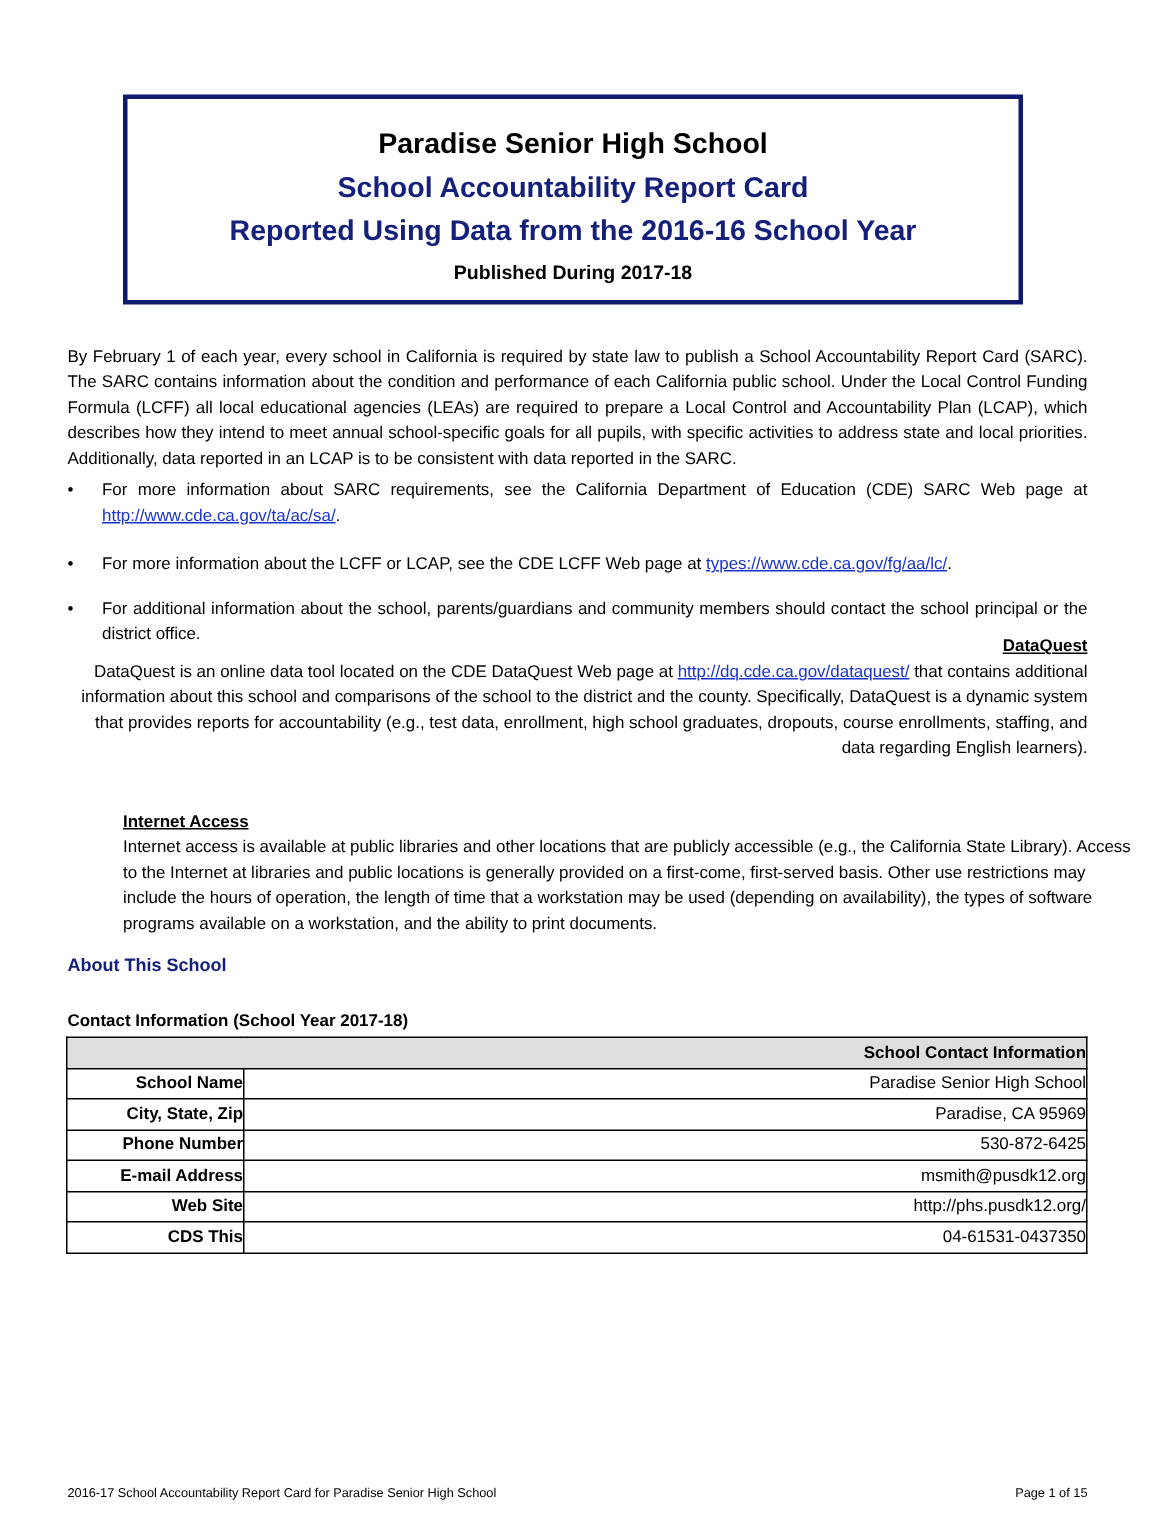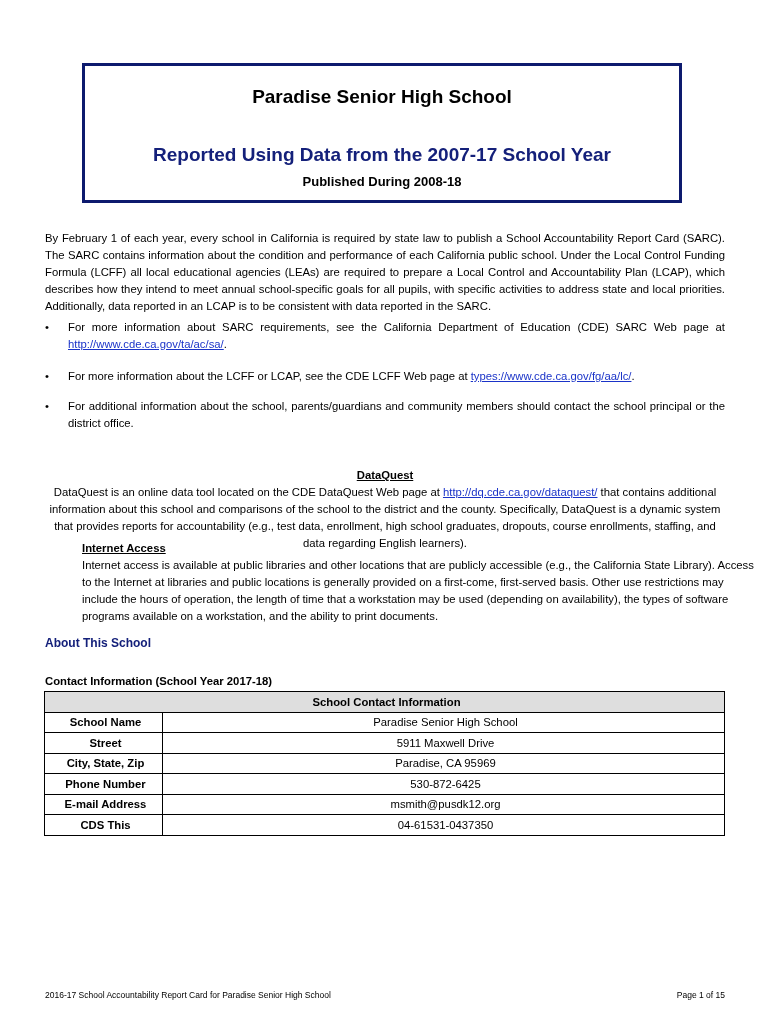--- a/index.html
+++ b/index.html
@@ -26,49 +26,50 @@
     position: absolute; left: 45px; width: 680px; font-size: 11.3px; line-height: 17px;
   }
   .bullet .dot { position: absolute; left: 0; top: 0; }
   .bullet .btext { position: absolute; left: 23px; width: 657px; text-align: justify; }
   .b1 { top: 319px; }
   .b2 { top: 368px; }
   .b3 { top: 398px; }
   a.link { color: #1a33c8; text-decoration: underline; }
 
   .subhead { font-weight: bold; text-decoration: underline; font-size: 11.3px; }
-  .dq { top: 467px; text-align: center; }
+  .dq { top: 423px; text-align: right; }
   .ia { top: 540px; text-align: left; margin-left: 37px; }
 
   .about {
     position: absolute; left: 45px; top: 636px; font-size: 12px; font-weight: bold; color: #14207a;
   }
   .contact-caption {
     position: absolute; left: 45px; top: 675px; font-size: 11.3px; font-weight: bold; text-align: center;
   }
   table.contact {
     position: absolute; left: 44px; top: 691px; width: 681px;
     border-collapse: collapse; font-size: 11.3px;
   }
   table.contact td, table.contact th {
-    border: 1px solid #000; height: 19.5px; padding: 0 0 0 4px; text-align: center; vertical-align: middle;
+    border: 1px solid #000; height: 19.5px; padding: 0 0 0 4px; text-align: right; vertical-align: middle;
   }
   table.contact th { background: #dedede; font-weight: bold; }
   table.contact td.lbl { font-weight: bold; width: 113px; }
 
   .footer-left { position: absolute; left: 45px; top: 990px; font-size: 8.5px; }
   .footer-right { position: absolute; right: 45px; top: 990px; font-size: 8.5px; }
 </style>
 </head>
 <body>
 
 <div class="title-box">
   <div class="t-school">Paradise Senior High School</div>
-  <div class="t-reported">Reported Using Data from the 2007-17 School Year</div>
-  <div class="t-published">Published During 2008-18</div>
+  <div class="t-sarc">School Accountability Report Card</div>
+  <div class="t-reported">Reported Using Data from the 2016-16 School Year</div>
+  <div class="t-published">Published During 2017-18</div>
 </div>
 
 <div class="para intro">By February 1 of each year, every school in California is required by state law to publish a School Accountability Report Card (SARC). The SARC contains information about the condition and performance of each California public school. Under the Local Control Funding Formula (LCFF) all local educational agencies (LEAs) are required to prepare a Local Control and Accountability Plan (LCAP), which describes how they intend to meet annual school-specific goals for all pupils, with specific activities to address state and local priorities. Additionally, data reported in an LCAP is to be consistent with data reported in the SARC.</div>
 
 <div class="bullet b1">
   <span class="dot">•</span>
   <span class="btext"><span>For more information about SARC requirements, see the California Department of Education (CDE) SARC Web page at </span><a class="link">http://www.cde.ca.gov/ta/ac/sa/</a><span>.</span></span>
 </div>
 
 <div class="bullet b2">
@@ -97,36 +98,36 @@
 <table class="contact">
   <tbody>
       <tr>
     <th colspan="2">School Contact Information</th>
   </tr>
   <tr>
     <td class="lbl">School Name</td>
     <td>Paradise Senior High School</td>
   </tr>
   <tr>
-    <td class="lbl">Street</td>
-    <td>5911 Maxwell Drive</td>
-  </tr>
-  <tr>
     <td class="lbl">City, State, Zip</td>
     <td>Paradise, CA 95969</td>
   </tr>
   <tr>
     <td class="lbl">Phone Number</td>
     <td>530-872-6425</td>
   </tr>
   <tr>
     <td class="lbl">E-mail Address</td>
     <td>msmith@pusdk12.org</td>
   </tr>
   <tr>
+    <td class="lbl">Web Site</td>
+    <td>http://phs.pusdk12.org/</td>
+  </tr>
+  <tr>
     <td class="lbl">CDS This</td>
     <td>04-61531-0437350</td>
   </tr>
 </tbody>
   </table>
 
 <div class="footer-left">2016-17 School Accountability Report Card for Paradise Senior High School</div>
 <div class="footer-right">Page 1 of 15</div>
 
 </body></html>

